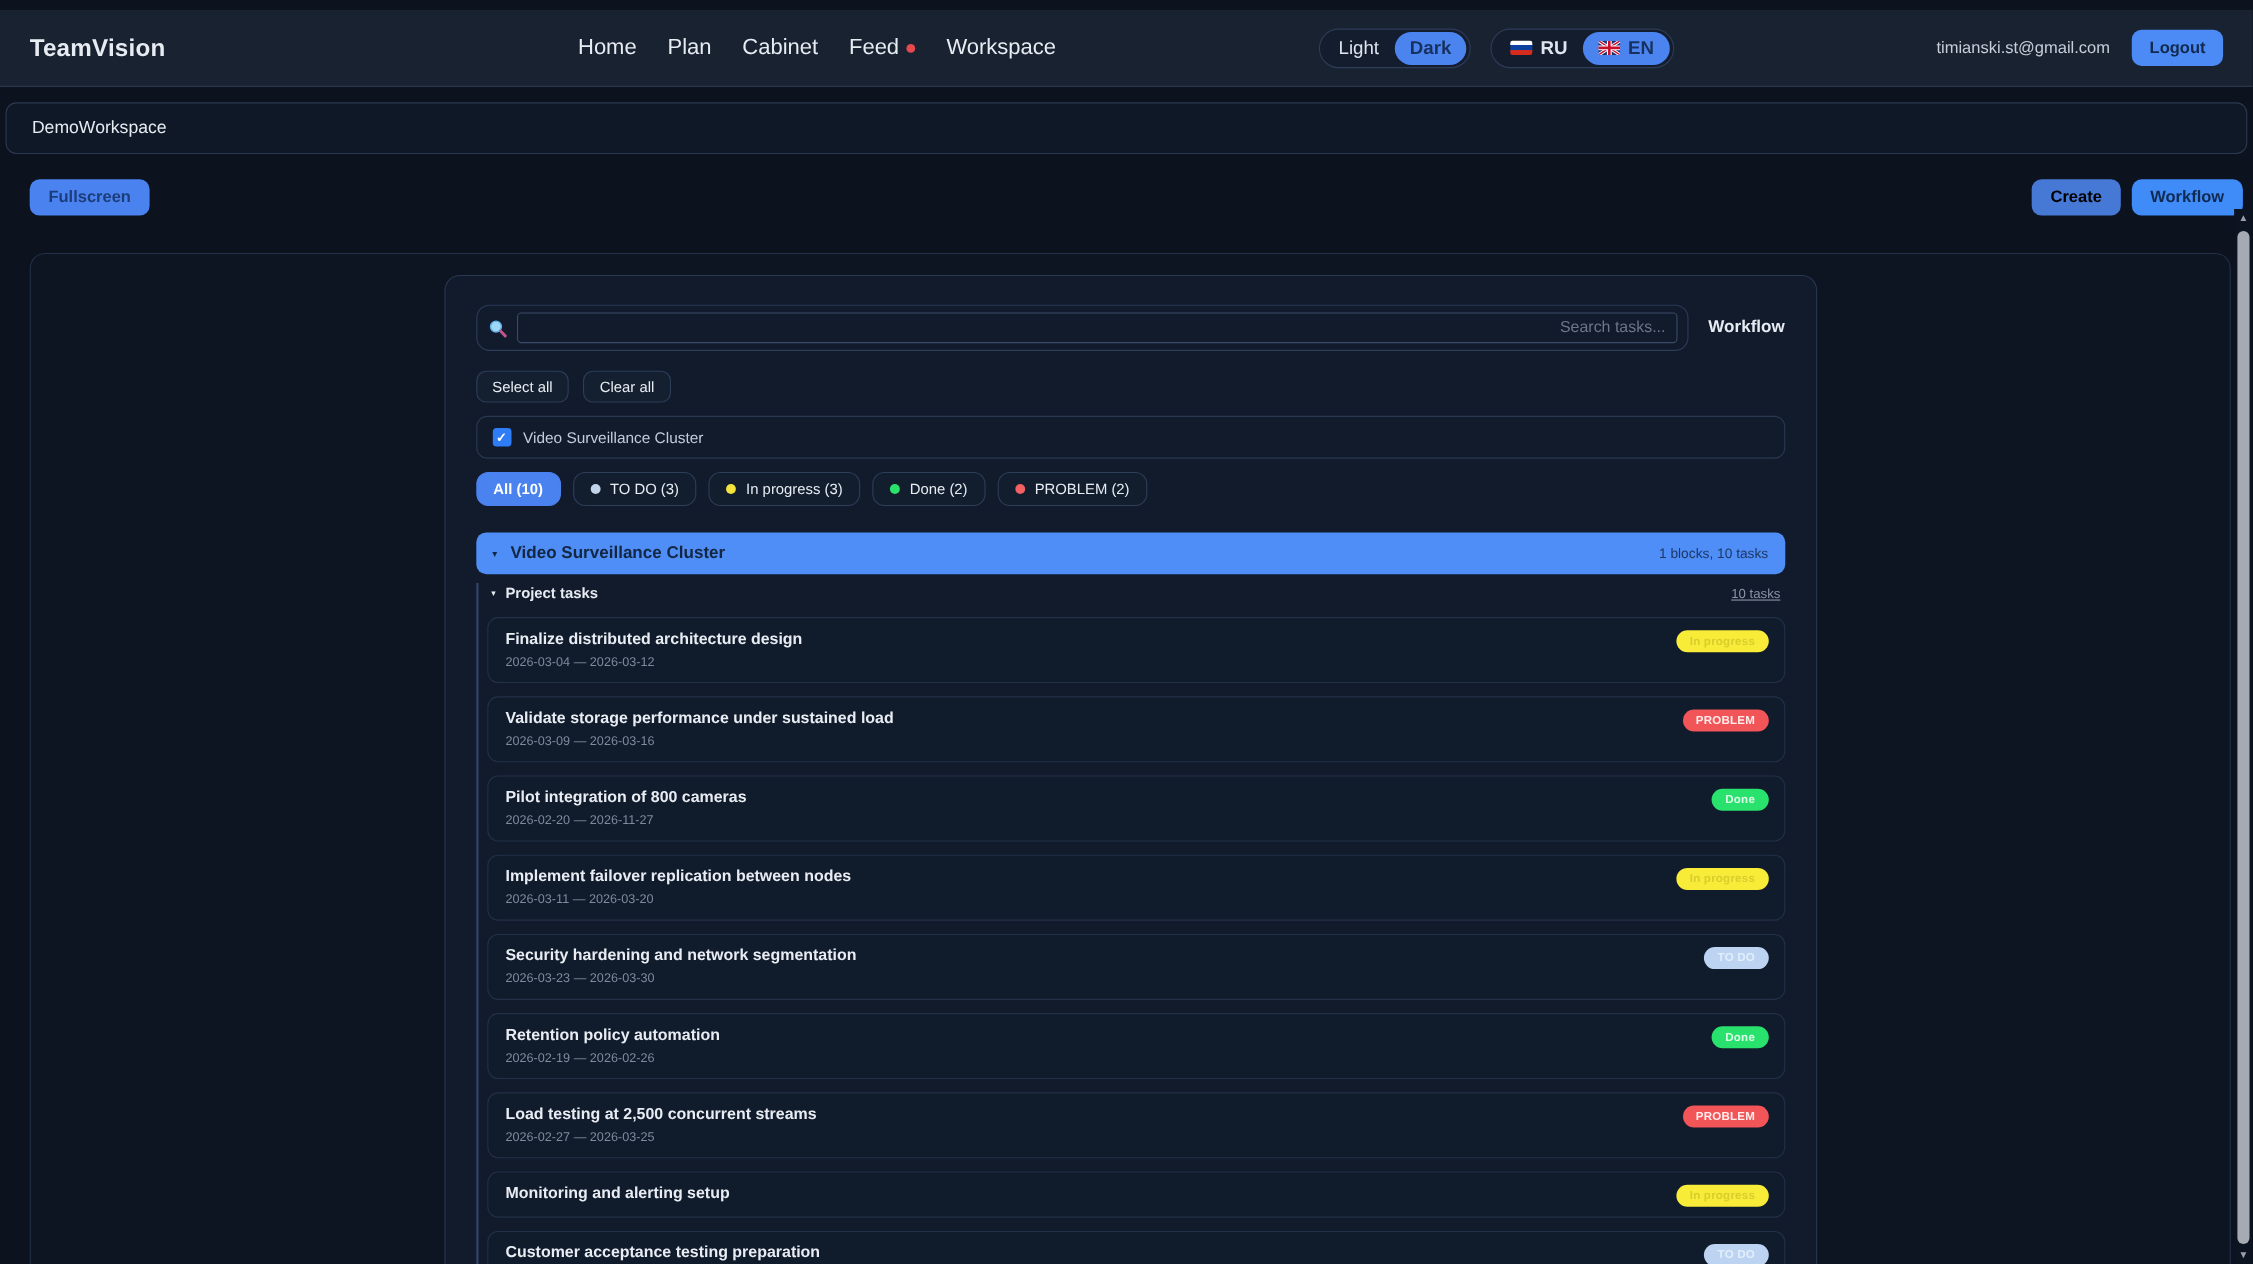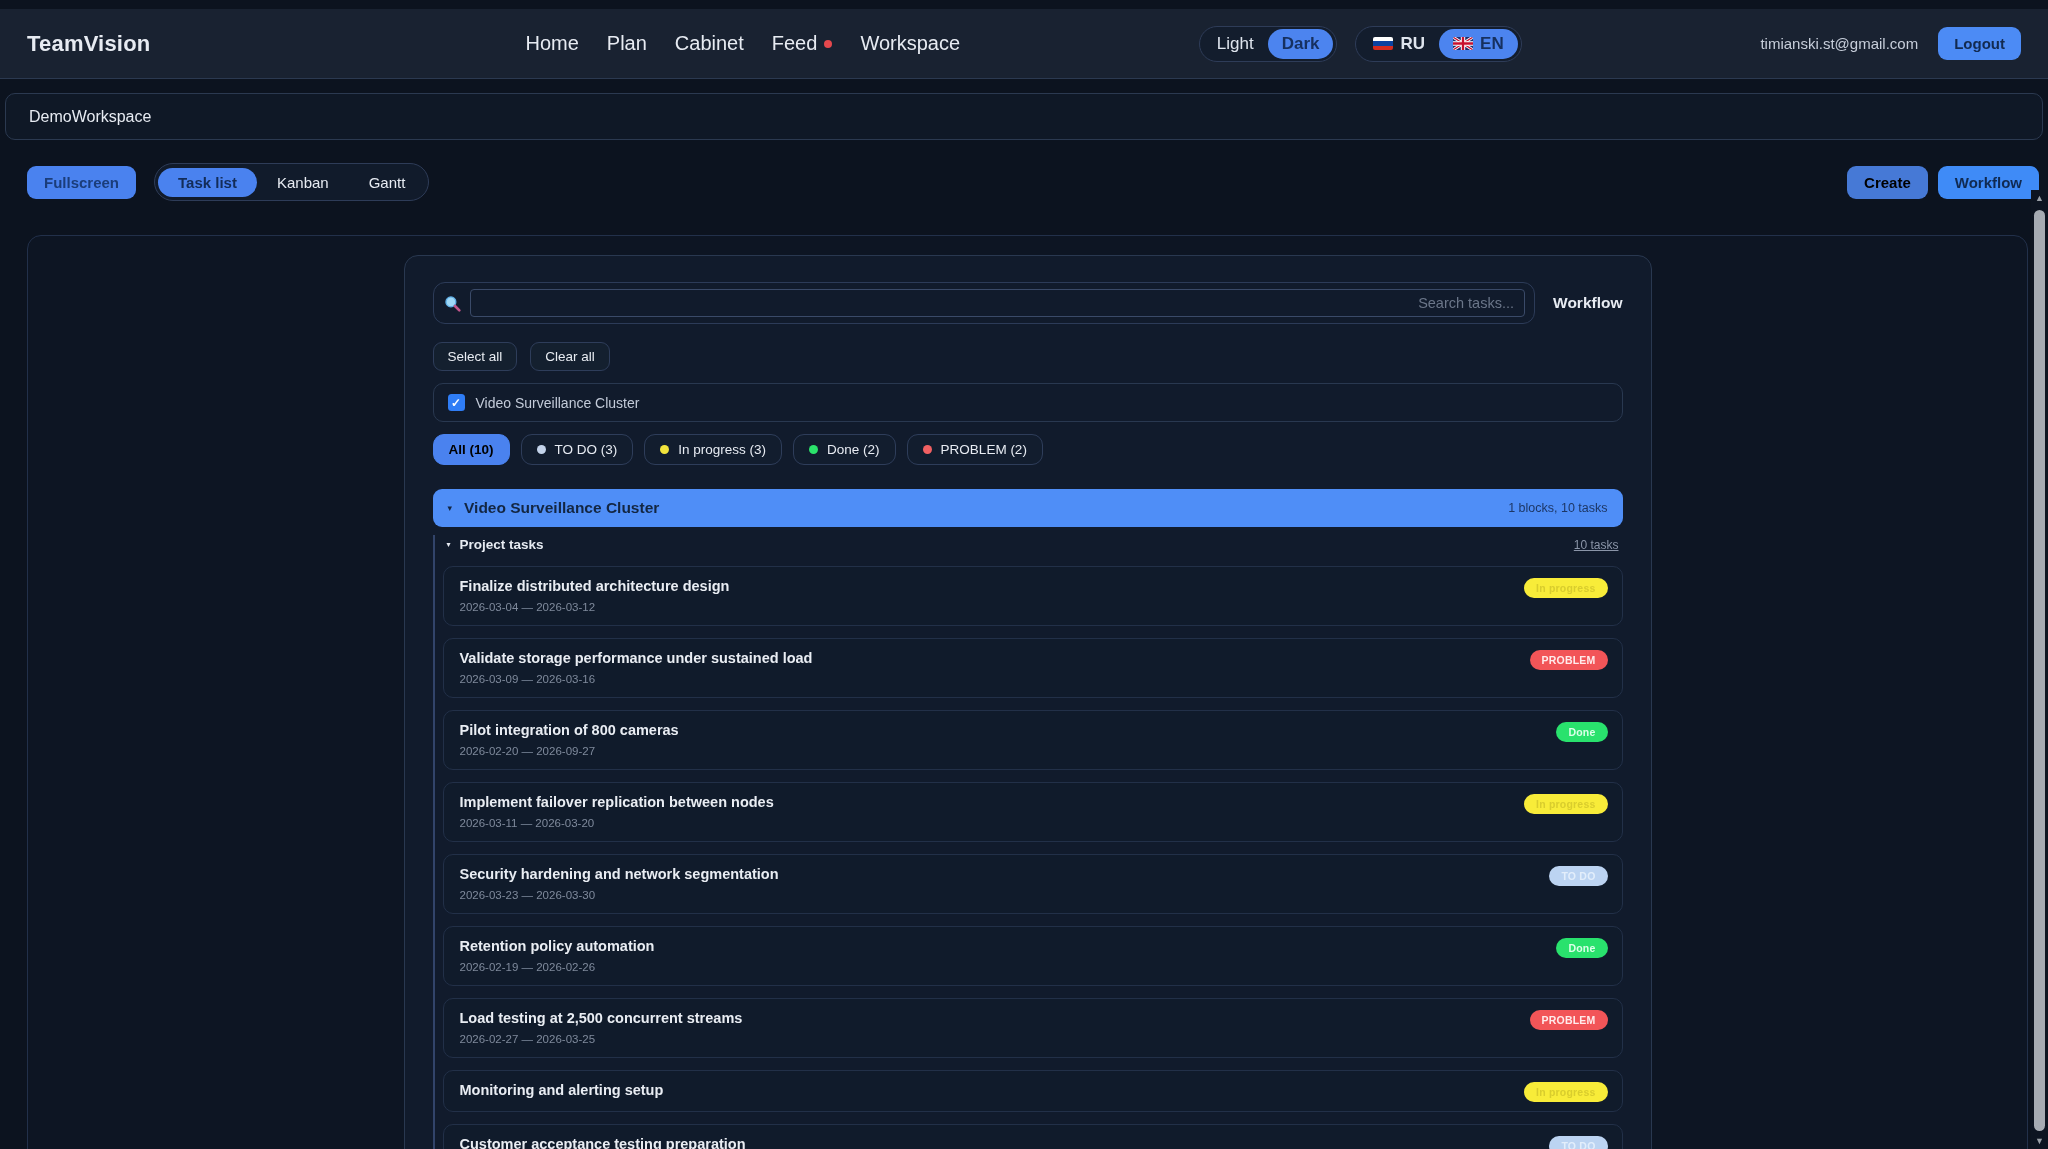--- a/index.html
+++ b/index.html
@@ -150,21 +150,21 @@
 
   .filters { margin-top:12px; display:flex; gap:11px; }
   .filter {
     display:flex; align-items:center; gap:9px;
     border:1px solid #2e3d5a; border-radius:11px;
     background:#121d2e;
     padding:7px 15px;
     font-size:13.5px; color:#e7ebf2;
     cursor:pointer;
   }
-  .filter.active { background:#4a82ef; border-color:#4a82ef; color:#000000; font-weight:bold; }
+  .filter.active { background:#4a82ef; border-color:#4a82ef; color:#ffffff; font-weight:bold; }
   .dot { width:9px; height:9px; border-radius:50%; display:inline-block; }
 
   .group-header {
     margin-top:24px;
     background:#4f8ef7;
     border-radius:9px;
     padding:10px 15px;
     display:flex; align-items:center;
     cursor:pointer;
   }
@@ -278,28 +278,20 @@
   <div class="email">timianski.st@gmail.com</div>
   <button class="logout-btn">Logout</button>
 </header>
 
 <div class="breadcrumb">
   <span>DemoWorkspace</span>
 </div>
 
 <div class="toolbar">
   <button class="btn blue">Fullscreen</button>
-  <div class="view-group">
-
-      <span class="view-item active">Task list</span>
-
-      <span class="view-item">Kanban</span>
-
-      <span class="view-item">Gantt</span>
-    </div>
   <div class="toolbar-right">
     <button class="btn muted">Create</button>
     <button class="btn bright">Workflow</button>
   </div>
 </div>
 
 <div class="main">
   <div class="panel">
 
     <div class="search-row">
@@ -373,21 +365,21 @@
           </div>
 
           <div class="task-card">
             <div class="task-title">Validate storage performance under sustained load</div>
             <div class="task-dates">2026-03-09 — 2026-03-16</div>
             <span class="badge b-problem">PROBLEM</span>
           </div>
 
           <div class="task-card">
             <div class="task-title">Pilot integration of 800 cameras</div>
-            <div class="task-dates">2026-02-20 — 2026-09-27</div>
+            <div class="task-dates">2026-02-20 — 2026-11-27</div>
             <span class="badge b-done">Done</span>
           </div>
 
           <div class="task-card">
             <div class="task-title">Implement failover replication between nodes</div>
             <div class="task-dates">2026-03-11 — 2026-03-20</div>
             <span class="badge b-inprogress">In progress</span>
           </div>
 
           <div class="task-card">

